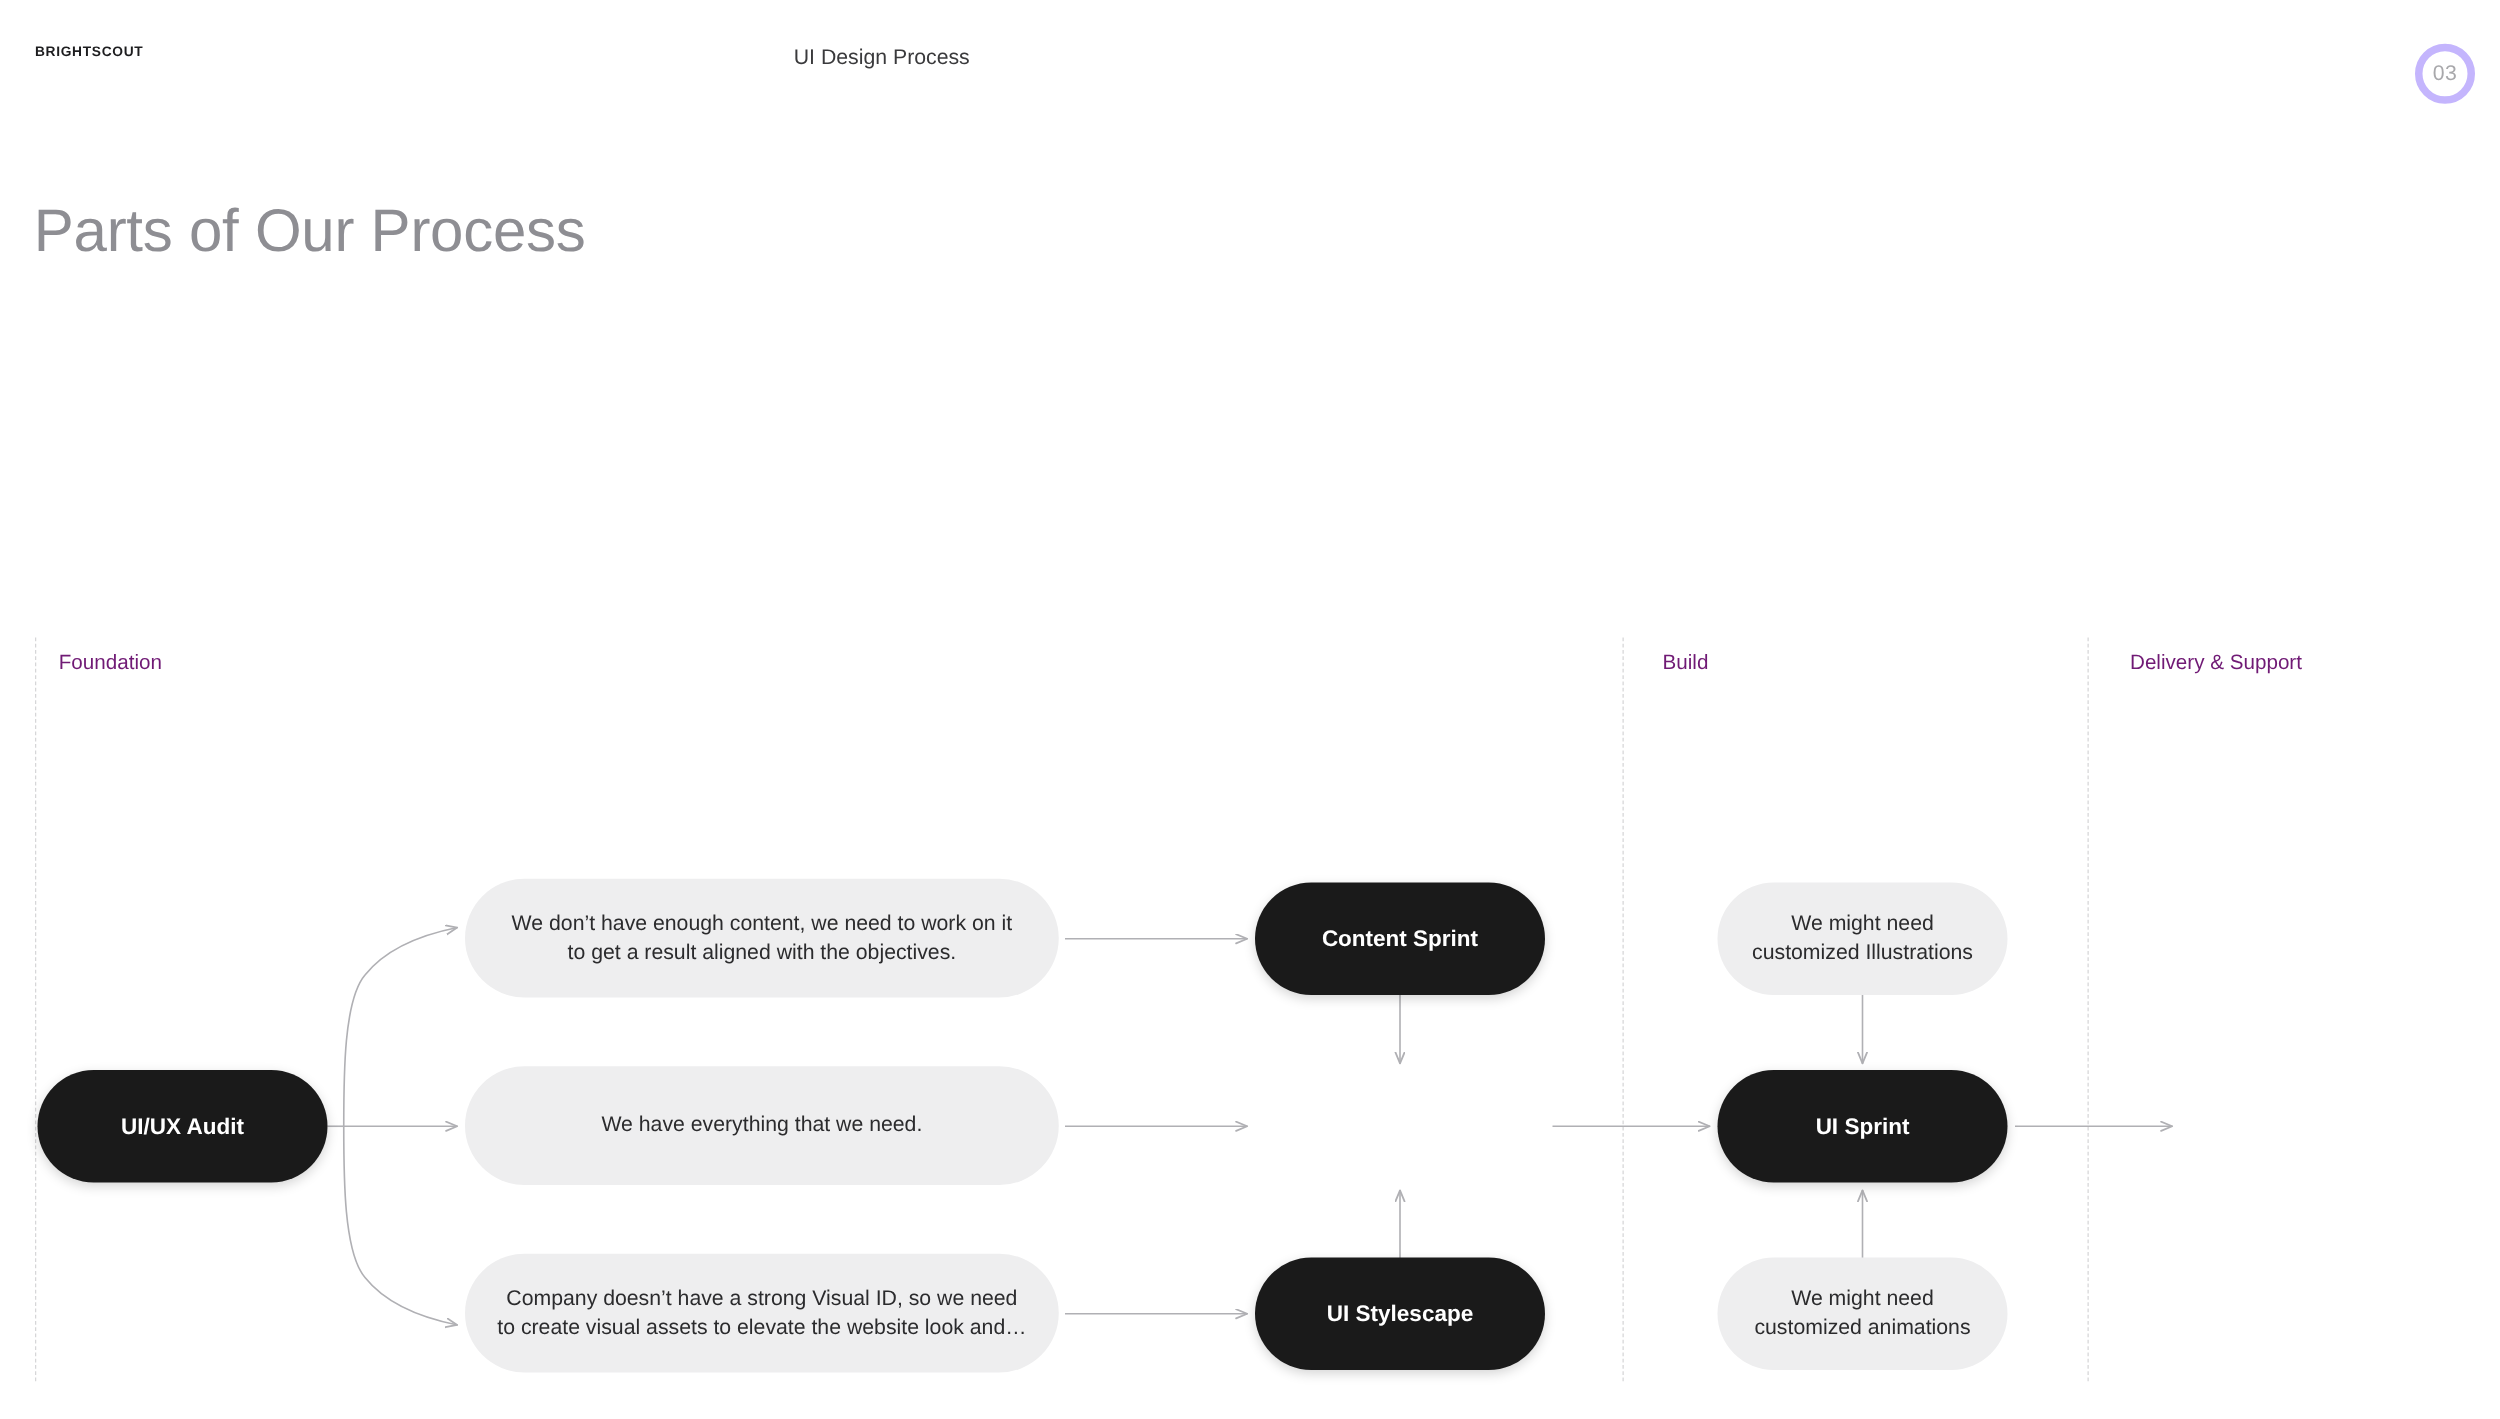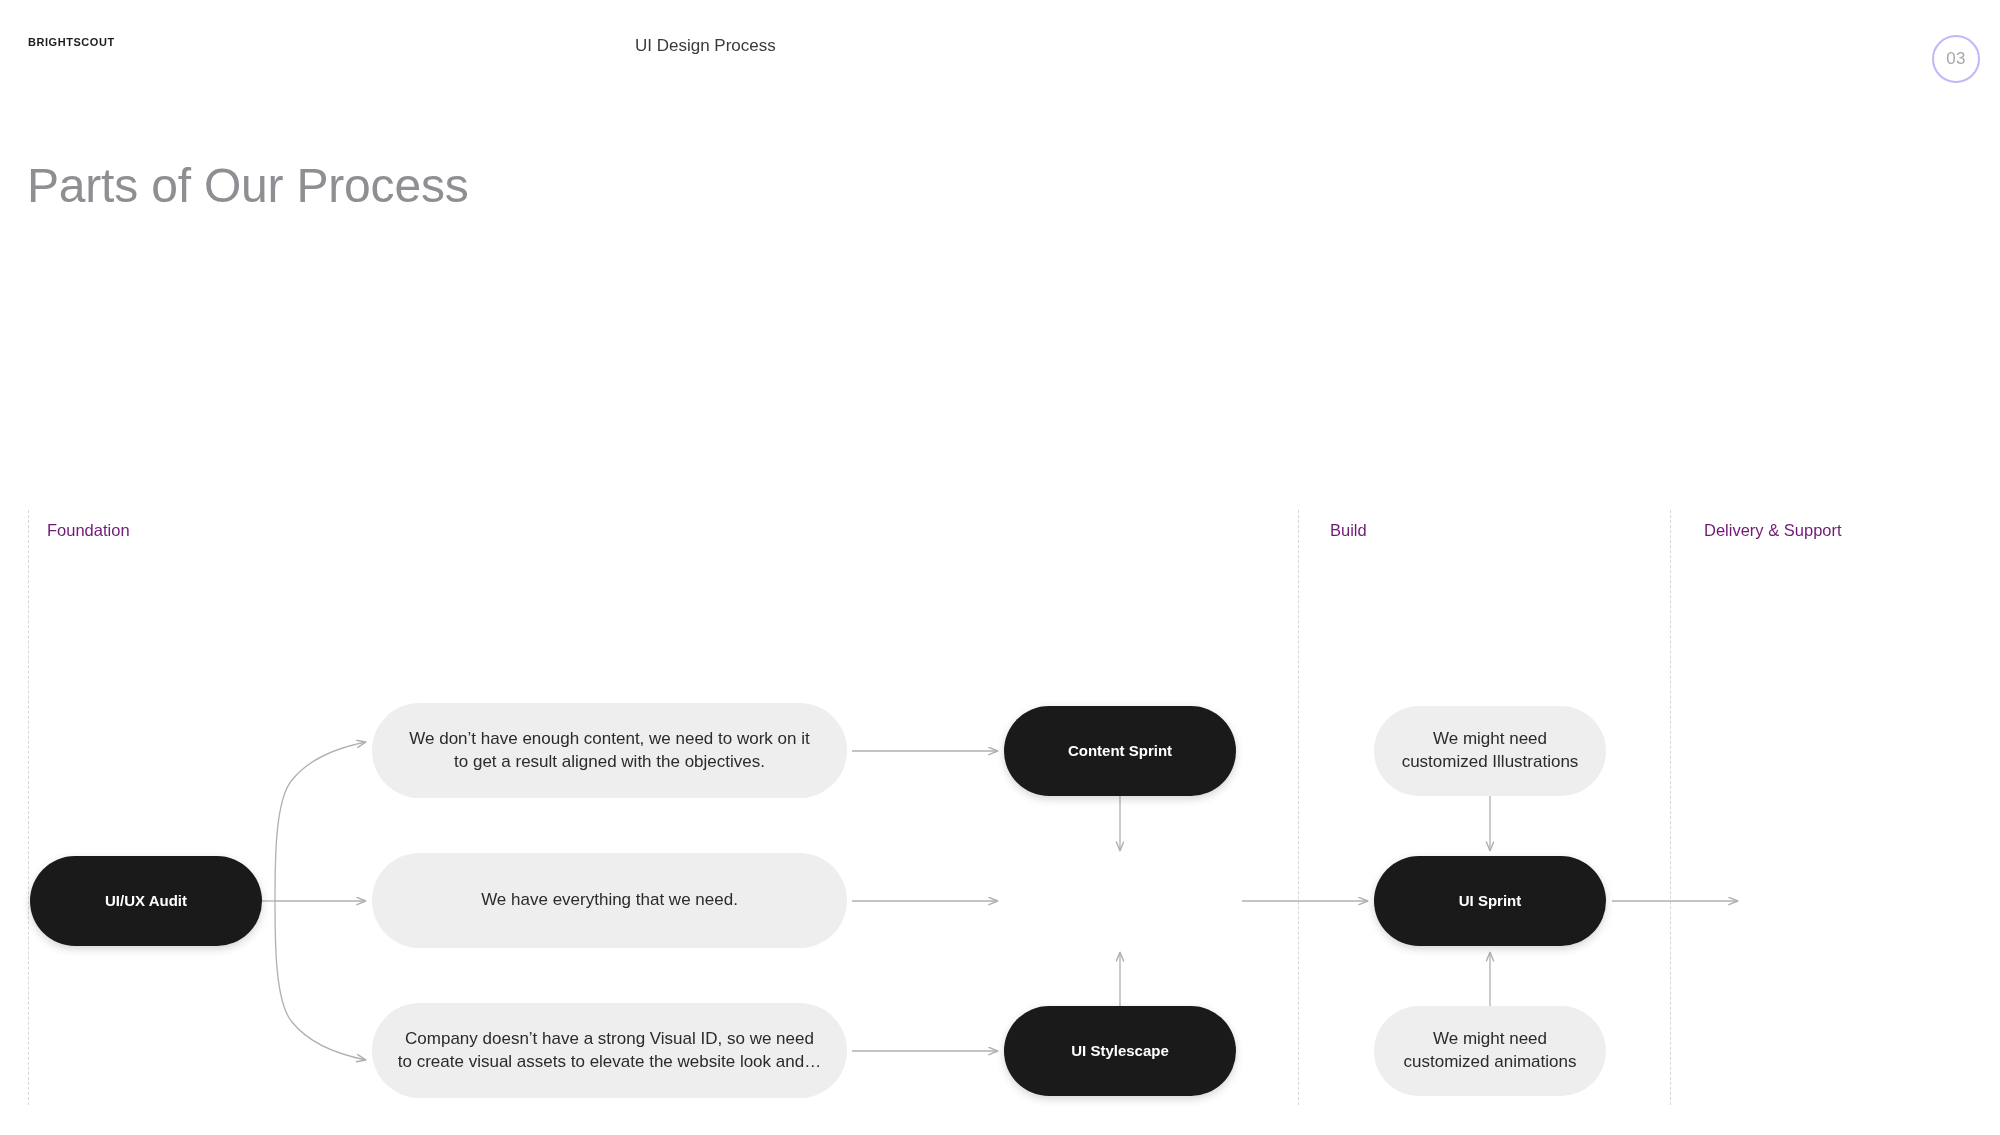--- a/index.html
+++ b/index.html
@@ -42,21 +42,21 @@
     color: #3a3a3c;
     white-space: nowrap;
   }
   .page-badge {
     position: absolute;
     left: 1932px;
     top: 35px;
     width: 48px;
     height: 48px;
     border-radius: 50%;
-    border: 2px solid #c4b5fd;
+    border: 6px solid #c4b5fd;
     box-sizing: border-box;
     display: flex;
     align-items: center;
     justify-content: center;
     font-size: 17px;
     color: #a8a8ab;
     letter-spacing: 0.4px;
   }
 
   
@@ -111,21 +111,21 @@
     align-items: center;
     justify-content: center;
     text-align: center;
     border-radius: 999px;
     line-height: 1.34;
   }
   .node.dark {
     background: #1a1a1a;
     color: #ffffff;
     font-weight: 700;
-    font-size: 15px;
+    font-size: 18px;
     box-shadow: 0 3px 9px rgba(0,0,0,0.17);
     align-items: center;
   }
   .node.light {
     background: #eeeeef;
     color: #2b2b2d;
     font-weight: 400;
     font-size: 17px;
   }
   .node .node-text {

